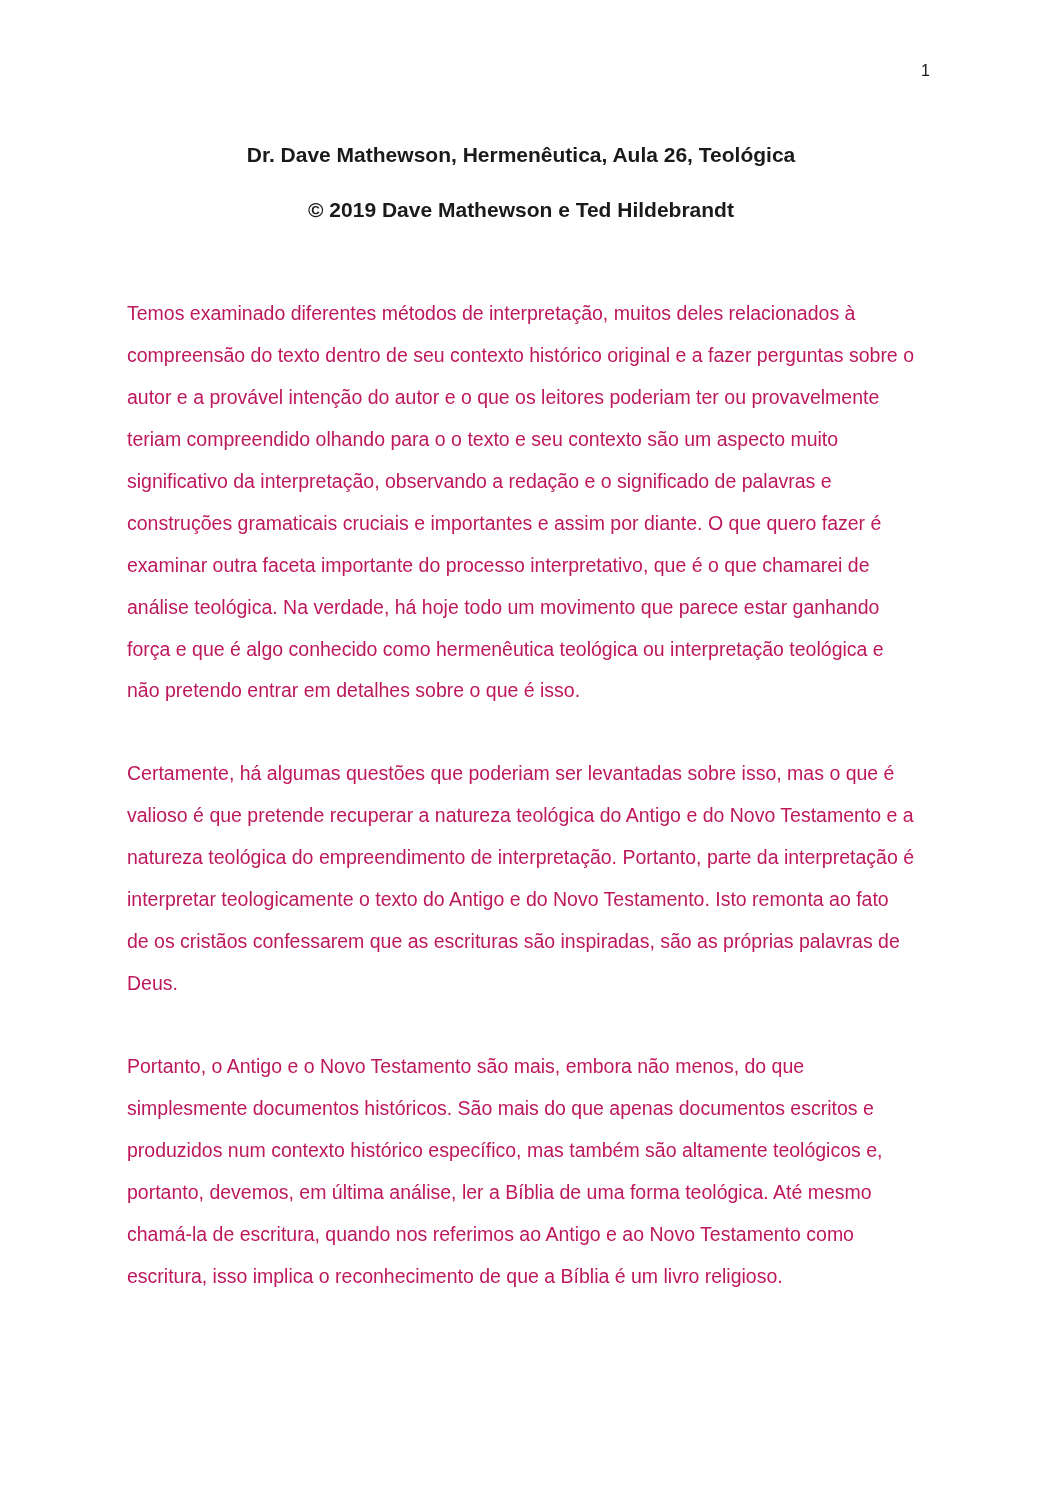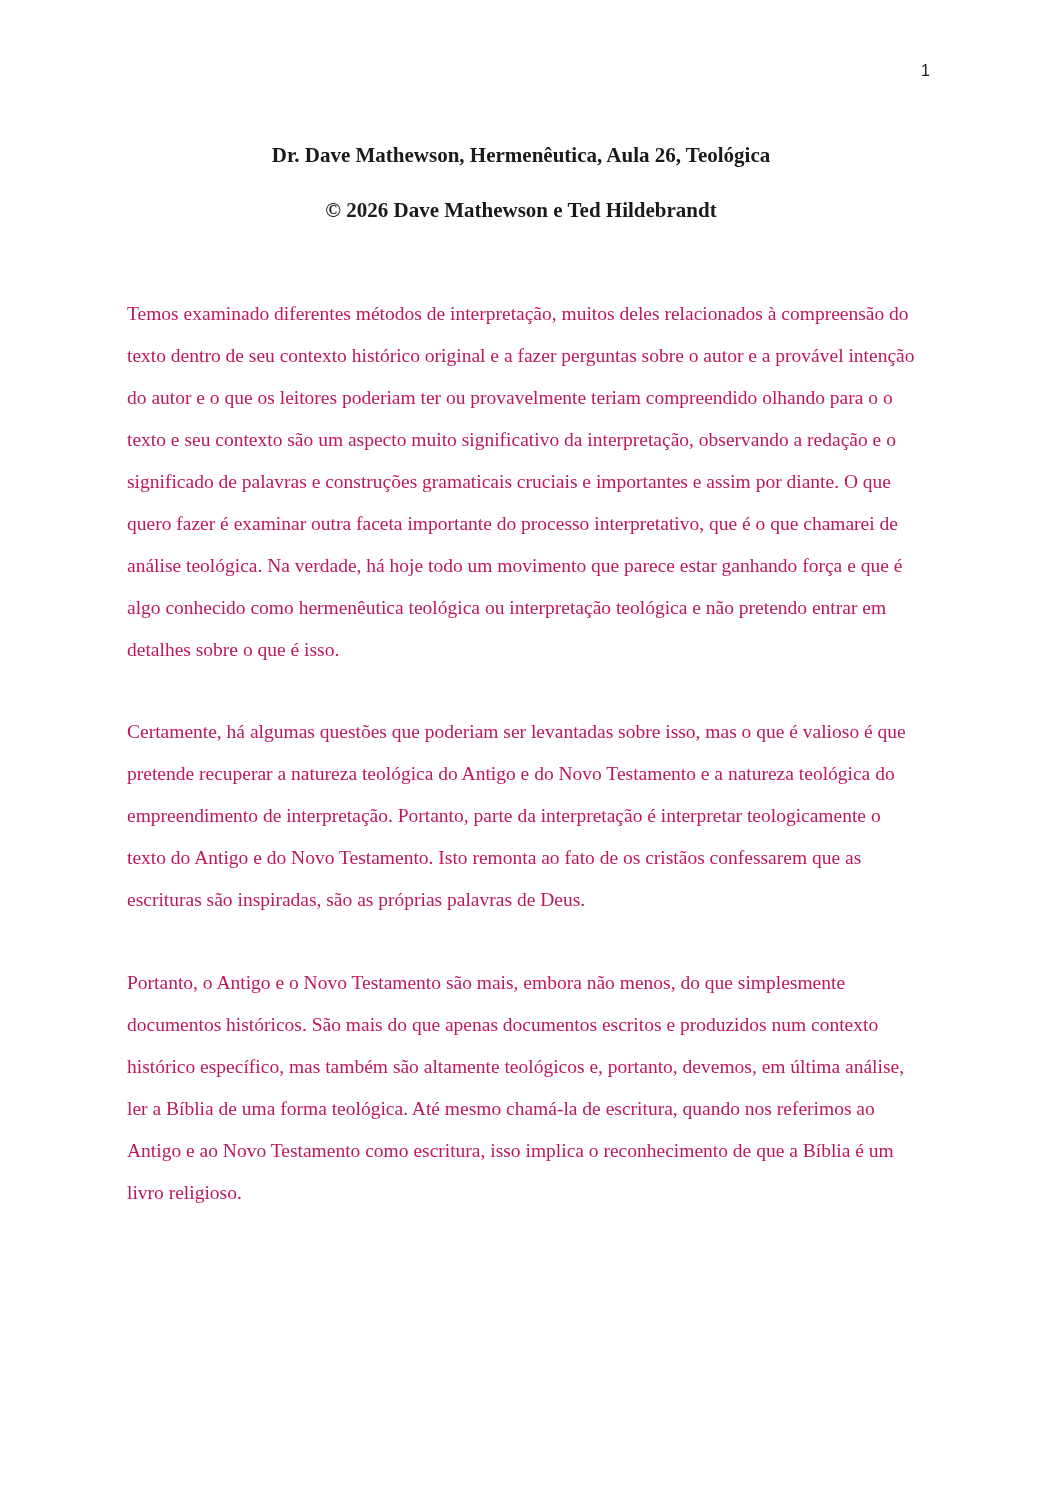--- a/index.html
+++ b/index.html
@@ -22,21 +22,20 @@
     top: 62px;
     right: 128px;
     font-size: 16px;
     color: #1a1a1a;
   }
   .content {
     position: absolute;
     top: 128px;
     left: 127px;
     right: 143px;
-    font-family: Liberation Serif, serif;
   }
   .title-block {
     text-align: center;
     margin-bottom: 56px;
   }
   .title-line {
     font-size: 21px;
     font-weight: bold;
     line-height: 2.6;
     color: #1a1a1a;
@@ -53,21 +52,21 @@
 <body>
 
 <div class="page">
 
   <div class="page-number">1</div>
 
   <div class="content">
 
     <div class="title-block">
       <div class="title-line">Dr. Dave Mathewson, Hermenêutica, Aula 26, Teológica</div>
-      <div class="title-line">© 2026 Dave Mathewson e Ted Hildebrandt</div>
+      <div class="title-line">© 2019 Dave Mathewson e Ted Hildebrandt</div>
     </div>
 
     <div class="body-text">
       <p>Temos examinado diferentes métodos de interpretação, muitos deles relacionados à compreensão do texto dentro de seu contexto histórico original e a fazer perguntas sobre o autor e a provável intenção do autor e o que os leitores poderiam ter ou provavelmente teriam compreendido olhando para o o texto e seu contexto são um aspecto muito significativo da interpretação, observando a redação e o significado de palavras e construções gramaticais cruciais e importantes e assim por diante. O que quero fazer é examinar outra faceta importante do processo interpretativo, que é o que chamarei de análise teológica. Na verdade, há hoje todo um movimento que parece estar ganhando força e que é algo conhecido como hermenêutica teológica ou interpretação teológica e não pretendo entrar em detalhes sobre o que é isso.</p>
       <p>Certamente, há algumas questões que poderiam ser levantadas sobre isso, mas o que é valioso é que pretende recuperar a natureza teológica do Antigo e do Novo Testamento e a natureza teológica do empreendimento de interpretação. Portanto, parte da interpretação é interpretar teologicamente o texto do Antigo e do Novo Testamento. Isto remonta ao fato de os cristãos confessarem que as escrituras são inspiradas, são as próprias palavras de Deus.</p>
       <p>Portanto, o Antigo e o Novo Testamento são mais, embora não menos, do que simplesmente documentos históricos. São mais do que apenas documentos escritos e produzidos num contexto histórico específico, mas também são altamente teológicos e, portanto, devemos, em última análise, ler a Bíblia de uma forma teológica. Até mesmo chamá-la de escritura, quando nos referimos ao Antigo e ao Novo Testamento como escritura, isso implica o reconhecimento de que a Bíblia é um livro religioso.</p>
     </div>
 
   </div>
 

